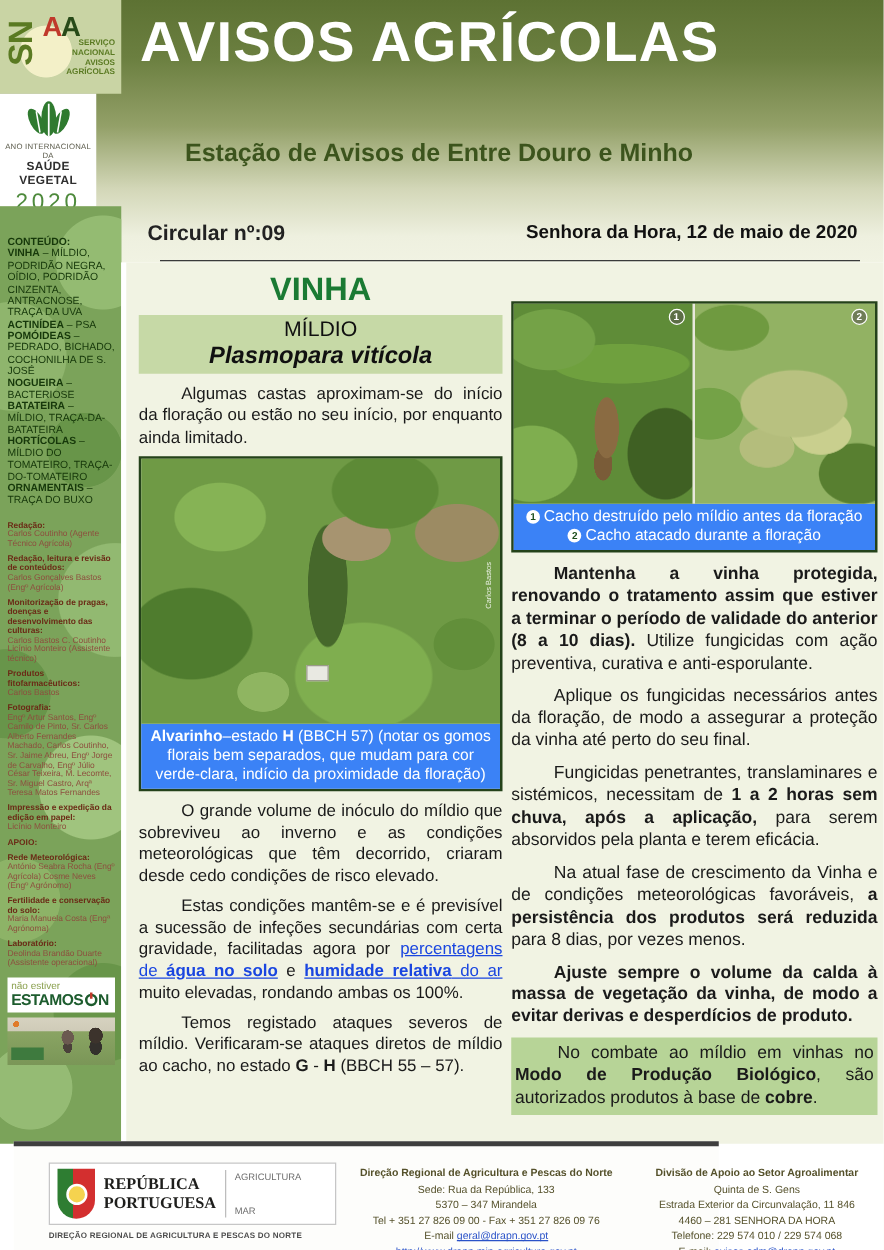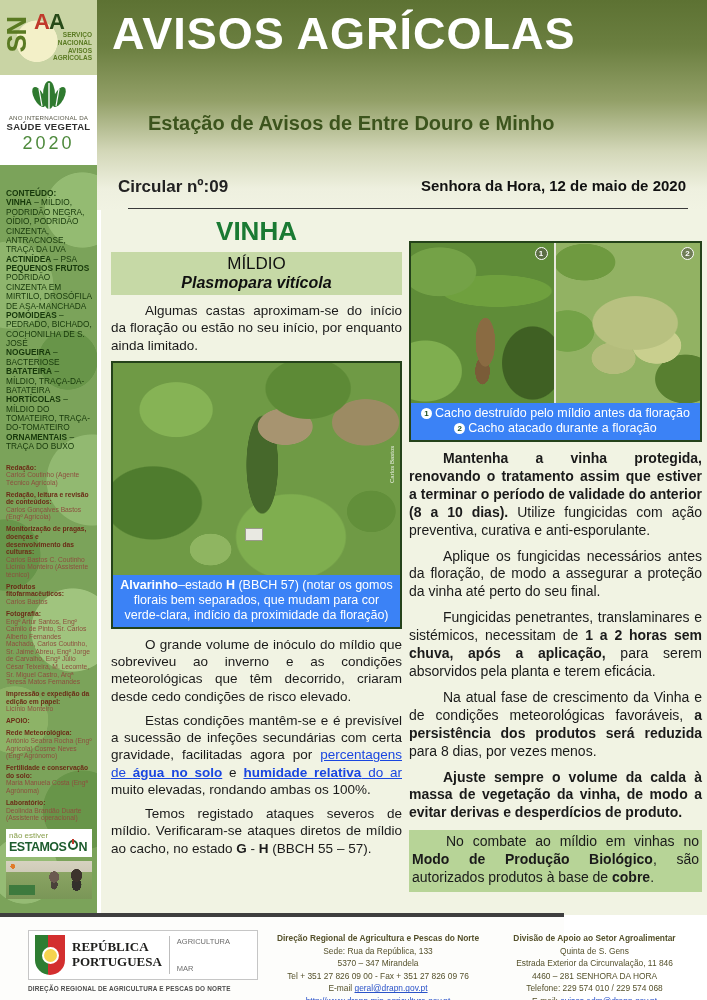--- a/index.html
+++ b/index.html
@@ -21,21 +21,21 @@
   
   .snaa { position:absolute; left:0; top:0; width:97px; height:75px; background:#c9d4a4; overflow:hidden;
     background-image:radial-gradient(circle 34px at 38% 55%, #f3f0c8 60%, rgba(243,240,200,0) 62%); display:flex; align-items:center; }
   .snaa-sn { transform:rotate(-90deg); font-size:27px; font-weight:bold; color:#5a7a22; width:30px; margin-left:2px; letter-spacing:-1px; }
   .snaa-right { margin-left:2px; }
   .snaa-aa { font-size:22px; font-weight:bold; line-height:18px; letter-spacing:-1px; }
   .a-red { color:#c0392b; } .a-grn { color:#274a18; }
   .snaa-lines { text-align:right; font-size:6.5px; font-weight:bold; color:#5a7a22; line-height:1.2; width:58px; }
 
   
-  .ano { position:absolute; left:0; top:75px; width:97px; height:90px; background:#fff; text-align:center; padding-top:4px; }
+  .ano { position:absolute; left:0; top:75px; width:77px; height:90px; background:#fff; text-align:center; padding-top:4px; }
   .ano svg { display:block; margin:0 auto; }
   .ano-l1 { font-size:6.2px; color:#5a5a4a; letter-spacing:.2px; margin-top:1px; }
   .ano-l2 { font-size:9.5px; font-weight:bold; color:#2f2f2f; letter-spacing:.3px; }
   .ano-yr { font-size:18px; color:#4e8a3c; letter-spacing:3px; margin-top:1px; }
 
   
   .sidebar { position:absolute; left:0; top:165px; width:97px; height:750px; background:#7ba35a; overflow:hidden;
     background-image:
       radial-gradient(circle 38px at 85% 6%, #94bb72 98%, transparent 100%),
       radial-gradient(circle 44px at 10% 16%, #8fb56d 98%, transparent 100%),
@@ -48,21 +48,21 @@
       radial-gradient(circle 34px at 25% 94%, #95bb74 98%, transparent 100%);
     padding:24px 5px 0 6px; }
   .contents { color:#16380a; font-size:8.3px; line-height:1.13; }
   .ct-title { font-weight:bold; }
   .ct-item b { font-weight:bold; }
   .credits { margin-top:12px; font-size:6.7px; line-height:1.13; color:#8d4f3e; }
   .credit { margin-bottom:4.5px; }
   .credit .cl { display:block; font-weight:bold; color:#6b2c17; }
   .estamos { background:#fff; margin-top:7px; padding:2px 3px 3px; width:86px; }
   .eo-tag { font-size:8px; color:#8aa04e; }
-  .eo-row { display:flex; }
+  .eo-row { display:flex; align-items:center; }
   .eo-word { font-size:12.5px; font-weight:bold; color:#1d5c2e; letter-spacing:-.5px; }
   .pwr { display:inline-block; width:10px; height:10px; border:2px solid #1d5c2e; border-radius:50%; margin:0 0 0 2px; position:relative; }
   .pwr::after { content:""; position:absolute; left:2px; top:-3px; width:2px; height:5px; background:#c0392b; }
   .eo-n { font-size:12.5px; font-weight:bold; color:#1d5c2e; }
   .banner { margin-top:4px; width:86px; height:38px; position:relative;
     background:linear-gradient(180deg,#d6d2c0 0%,#cfcbb8 28%,#8aa463 30%,#7a9657 100%);
     background-image:
       radial-gradient(7px 8px at 56% 42%, #6b5a50 70%, transparent 72%),
       radial-gradient(5px 7px at 56% 62%, #4a413a 70%, transparent 72%),
       radial-gradient(8px 9px at 82% 38%, #3c332c 70%, transparent 72%),
@@ -71,21 +71,21 @@
       linear-gradient(180deg,#d6d2c0 0%,#cfcbb8 28%,#8aa463 30%,#7a9657 100%); }
   .banner::after { content:""; position:absolute; left:3px; bottom:4px; width:26px; height:10px; background:#3e7a3e; }
 
   
   .main { position:absolute; left:97px; top:210px; width:610px; height:705px; background:#f1f3e3; border-left:4px solid #fff; overflow:hidden; }
   .colL { position:absolute; left:10px; top:0; width:291px; }
   .colR { position:absolute; left:308px; top:26px; width:293px; }
   .vinha { text-align:center; font-size:26px; font-weight:bold; color:#1a7a33; margin-top:6px; }
   .mildio-box { background:#c6d9a6; text-align:center; padding:2px 0 3px; margin-top:5px; }
   .mildio-box .mt { font-size:17px; font-weight:normal; color:#101010; }
-  .mildio-box .ml { font-size:16px; font-weight:bold; font-style:italic; color:#101010; }
+  .mildio-box .ml { font-size:19px; font-weight:bold; font-style:italic; color:#101010; }
   p.body { font-size:13.5px; line-height:1.28; color:#1a1a1a; text-align:justify; margin:7px 0; }
   .ind { text-indent:34px; }
   .colR p.body { font-size:14px; margin:8px 0; }
   b { font-weight:bold; }
   a.lnk { color:#1a46e0; text-decoration:underline; cursor:pointer; }
 
   .figure { border:2px solid #24421a; margin-top:5px; }
   .photo1 { position:relative; height:212px; background-color:#6f9a45;
     background-image:
       radial-gradient(60px 45px at 22% 22%, #86b355 60%, transparent 62%),
@@ -120,21 +120,21 @@
       radial-gradient(50px 40px at 90% 85%, #587f30 60%, transparent 62%),
       radial-gradient(44px 34px at 8% 55%, #74a247 60%, transparent 62%); }
   .badge { position:absolute; top:4px; right:6px; width:13px; height:13px; border:1px solid #fff; border-radius:50%;
     background:rgba(90,90,80,.6); color:#fff; font-size:8px; line-height:12px; text-align:center; font-weight:bold; }
   .cbadge { display:inline-block; width:11px; height:11px; border-radius:50%; background:#fff; color:#1d4e1d;
     font-size:8px; line-height:11px; text-align:center; font-weight:bold; margin-right:3px; vertical-align:1px; }
   .highlight { background:#b7d497; padding:1px 3px 3px; margin-top:8px; }
   .highlight p.body { margin:2px 0; }
 
   
-  .footer { position:absolute; left:0; top:913px; width:564px; height:87px; background:#fdfdfb; border-top:4px solid #3e3e3e; }
+  .footer { position:absolute; left:11px; top:913px; width:564px; height:87px; background:#fdfdfb; border-top:4px solid #3e3e3e; }
   .gov-card { position:absolute; left:28px; top:13px; width:230px; height:50px; background:#fff; border:1px solid #c6c6c6; display:flex; align-items:center; padding:4px 6px; }
   .flag { position:relative; width:30px; height:40px; border-radius:0 0 15px 15px; background:linear-gradient(90deg,#2e7d32 42%,#d32f2f 42%); overflow:hidden; flex:0 0 auto; }
   .flag::after { content:""; position:absolute; left:7px; top:12px; width:13px; height:13px; border-radius:50%; background:#f5d34f; border:2px solid #fff; }
   .gov-name { font-family:"Liberation Serif", serif; font-weight:bold; font-size:13px; line-height:1.15; color:#1e1e1c; margin-left:7px; }
   .gov-sep { width:1px; height:38px; background:#bdbdbd; margin:0 7px; }
   .gov-right { font-size:7.5px; color:#6e6e6e; line-height:1.2; display:flex; flex-direction:column; justify-content:space-between; height:36px; }
   .gov-dir { position:absolute; left:28px; top:68px; width:232px; font-size:6.4px; font-weight:bold; color:#4c4c4c; letter-spacing:.2px; }
   .f-col { position:absolute; top:15px; font-size:8.4px; line-height:1.5; color:#55512b; text-align:center; }
   .f-center { left:272px; width:212px; }
   .f-right { left:492px; width:205px; }
@@ -180,21 +180,20 @@
     <div class="ano-l1">ANO INTERNACIONAL DA</div>
     <div class="ano-l2">SAÚDE VEGETAL</div>
     <div class="ano-yr">2020</div>
   </div>
 
   <div class="sidebar">
     <div class="contents">
       <div class="ct-title">CONTEÚDO:</div>
       <div class="ct-item"><b>VINHA</b><span> – MÍLDIO, PODRIDÃO NEGRA, OÍDIO, PODRIDÃO CINZENTA, ANTRACNOSE, TRAÇA DA UVA</span></div>
       <div class="ct-item"><b>ACTINÍDEA</b><span> – PSA</span></div>
-      <div class="ct-item"><b>PEQUENOS FRUTOS</b><span> PODRIDÃO CINZENTA EM MIRTILO, DROSÓFILA DE ASA-MANCHADA</span></div>
       <div class="ct-item"><b>POMÓIDEAS</b><span> – PEDRADO, BICHADO, COCHONILHA DE S. JOSÉ</span></div>
       <div class="ct-item"><b>NOGUEIRA</b><span> – BACTERIOSE</span></div>
       <div class="ct-item"><b>BATATEIRA</b><span> – MÍLDIO, TRAÇA-DA-BATATEIRA</span></div>
       <div class="ct-item"><b>HORTÍCOLAS</b><span> – MÍLDIO DO TOMATEIRO, TRAÇA-DO-TOMATEIRO</span></div>
       <div class="ct-item"><b>ORNAMENTAIS</b><span> – TRAÇA DO BUXO</span></div>
     </div>
     <div class="credits">
       <div class="credit"><span class="cl">Redação:</span><span>Carlos Coutinho (Agente Técnico Agrícola)</span></div>
       <div class="credit"><span class="cl">Redação, leitura e revisão de conteúdos:</span><span>Carlos Gonçalves Bastos (Engº Agrícola)</span></div>
       <div class="credit"><span class="cl">Monitorização de pragas, doenças e desenvolvimento das culturas:</span><span>Carlos Bastos C. Coutinho Licínio Monteiro (Assistente técnico)</span></div>

